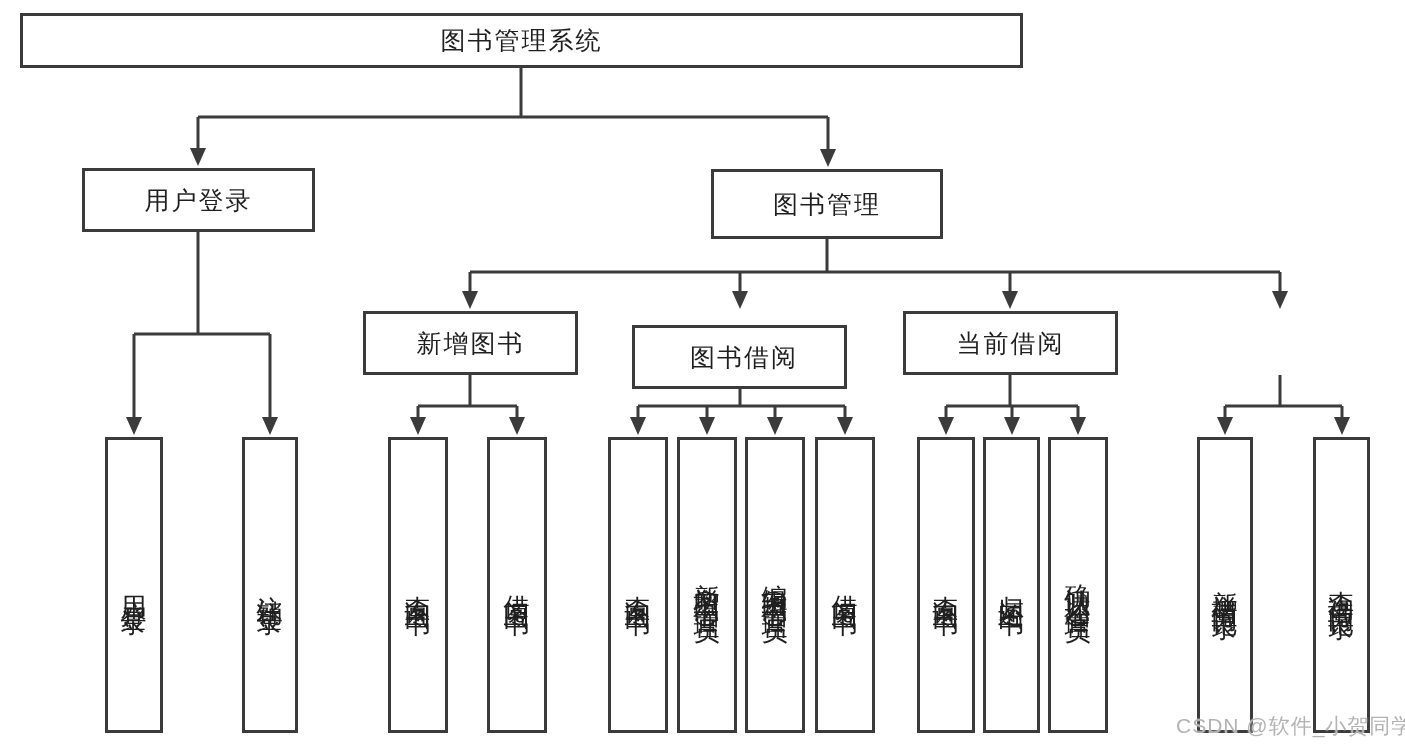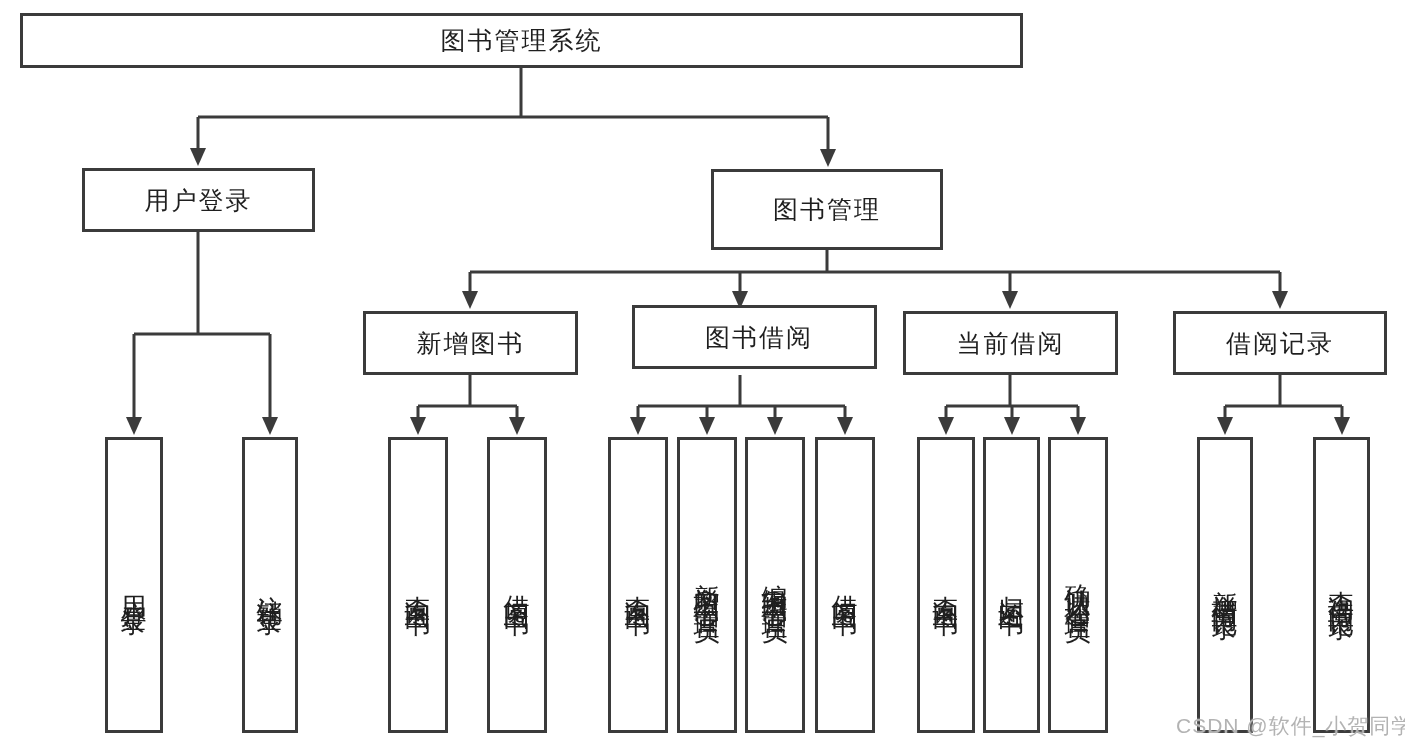--- a/index.html
+++ b/index.html
@@ -64,35 +64,32 @@
     </g>
   </svg>
 
   <div class="node" style="left:20px;top:13px;width:1003px;height:55px;">
     <span class="hlabel">图书管理系统</span>
   </div>
 
   <div class="node" style="left:82px;top:168px;width:233px;height:64px;">
     <span class="hlabel">用户登录</span>
   </div>
-  <div class="node" style="left:711px;top:169px;width:232px;height:81px;">
+  <div class="node" style="left:711px;top:169px;width:232px;height:70px;">
     <span class="hlabel">图书管理</span>
   </div>
 
   <div class="node" style="left:363px;top:311px;width:215px;height:64px;">
     <span class="hlabel">新增图书</span>
   </div>
-  <div class="node" style="left:632px;top:305px;width:245px;height:64px;padding-left:9px;">
+  <div class="node" style="left:632px;top:325px;width:215px;height:64px;padding-left:9px;">
     <span class="hlabel">图书借阅</span>
   </div>
   <div class="node" style="left:903px;top:311px;width:215px;height:64px;text-align:right;">
     <span class="hlabel">当前借阅</span>
-  </div>
-  <div class="node" style="left:1173px;top:311px;width:214px;height:64px;">
-    <span class="hlabel">借阅记录</span>
   </div>
 
   <div class="node leaf" style="left:105px;width:58px;">
     <span class="vtext">用户登录</span>
   </div>
   <div class="node leaf" style="left:242px;width:56px;">
     <span class="vtext">注销登录</span>
   </div>
 
   <div class="node leaf" style="left:388px;width:60px;">

